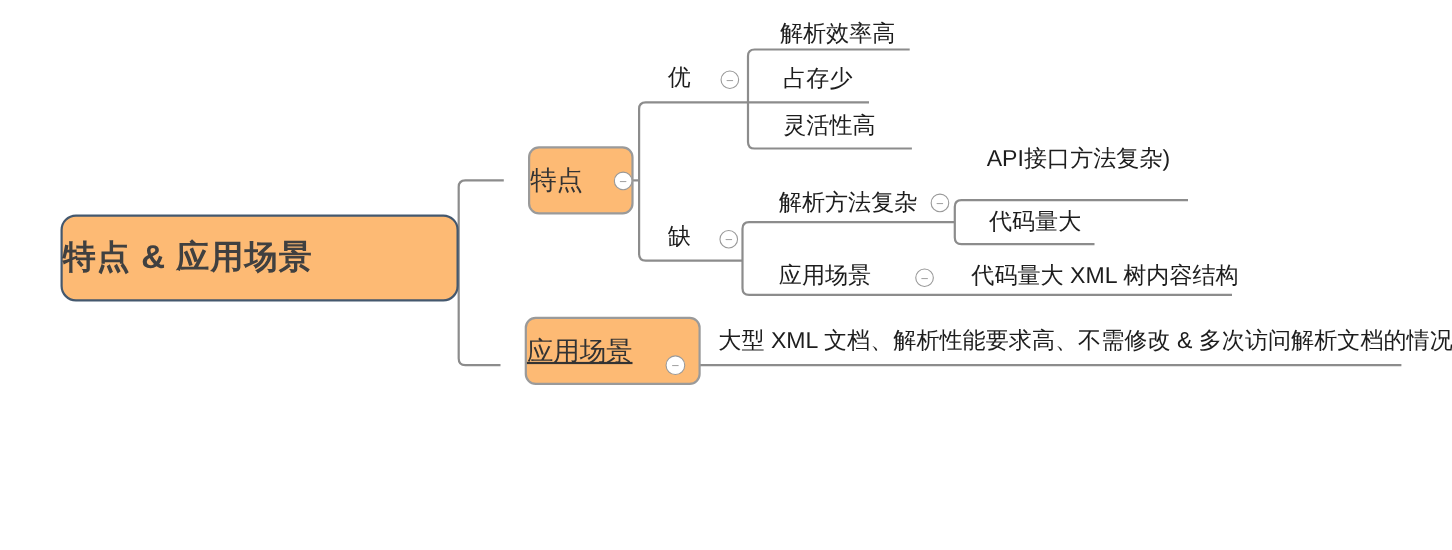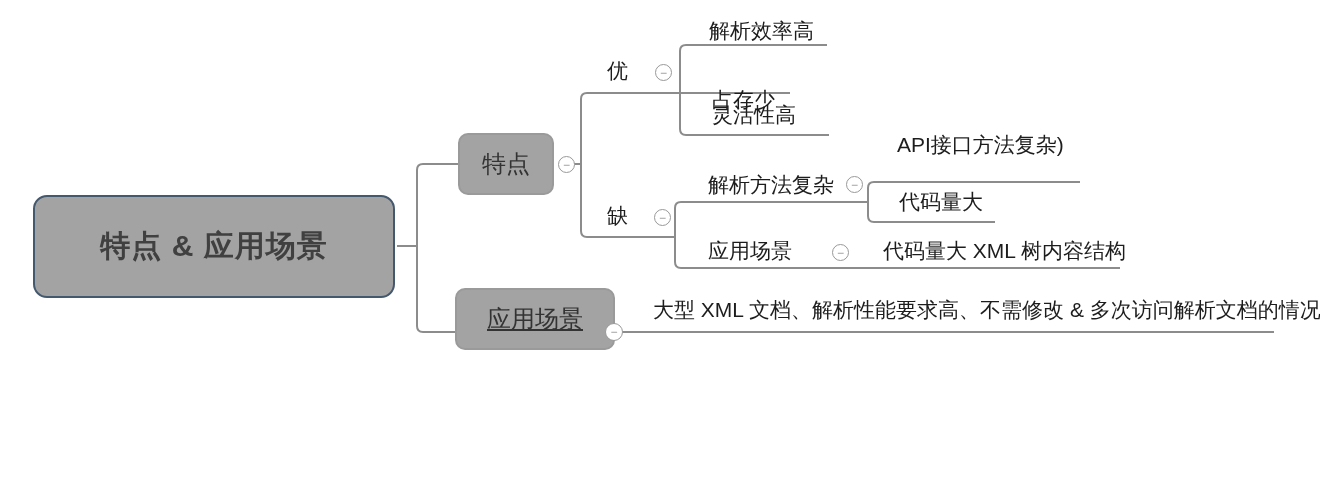--- a/index.html
+++ b/index.html
@@ -4,23 +4,23 @@
 <style>
   html,body { margin:0; padding:0; background:#ffffff; }
   .canvas {
     position:relative; width:1320px; height:500px; background:#ffffff;
     font-family:"Liberation Sans","DejaVu Sans",sans-serif; overflow:hidden;
   }
   svg.connectors { position:absolute; left:0; top:0; width:1320px; height:500px; }
   svg.connectors path { fill:none; stroke:#8c8c8c; stroke-width:2; }
 
   .topic-box {
-    position:absolute; display:flex; align-items:center; justify-content:center;
-    background:#a3a3a3; border:2px solid #9a9a9a; border-radius:10px;
-    color:#333333; font-size:24px; box-sizing:border-box; white-space:nowrap;
+    position:absolute; display:flex; align-items:center; 
+    background:#fdba74; border:2px solid #9a9a9a; border-radius:10px;
+    color:#333333; font-size:24px; box-sizing:border-box; white-space:nowrap;margin-left:22px;
   }
   .root-box {
     border:2px solid #44586e; border-radius:14px;
     font-size:30px; font-weight:bold; color:#404040; letter-spacing:1px;
   }
   .line-topic {
     position:absolute; font-size:21px; color:#1d1d1d; white-space:nowrap; line-height:23px;
   }
   .collapse {
     position:absolute; width:17px; height:17px; box-sizing:border-box;
@@ -40,37 +40,37 @@
     <path d="M397 246 H417"></path>
     <path d="M458 164 H423 Q417 164 417 170 V326 Q417 332 423 332 H455"></path>
     <path d="M573 164 H580"></path>
     <path d="M790 93 H587 Q581 93 581 99 V231 Q581 237 587 237 H675"></path>
     <path d="M827 45 H686 Q680 45 680 51 V129 Q680 135 686 135 H829"></path>
     <path d="M868 202 H681 Q675 202 675 208 V262 Q675 268 681 268 H1120"></path>
     <path d="M1080 182 H874 Q868 182 868 188 V216 Q868 222 874 222 H995"></path>
     <path d="M622 332 H1274"></path>
   </svg>
 
-  <div class="topic-box root-box" style="left:33px; top:195px; width:362px; height:103px;">
+  <div class="topic-box root-box" style="left:33px; top:195px; width:362px; height:79px;">
     <span>特点 &amp; 应用场景</span>
   </div>
 
   <div class="topic-box" style="left:458px; top:133px; width:96px; height:62px;">
     <span>特点</span>
   </div>
 
   <div class="topic-box" style="left:455px; top:288px; width:160px; height:62px;text-decoration:underline;">
     <span>应用场景</span>
   </div>
 
   <span class="line-topic" style="left:607px; top:59px;">优</span>
 
   <span class="line-topic" style="left:709px; top:19px;">解析效率高</span>
 
-  <span class="line-topic" style="left:712px; top:60px;margin-top:28px;">占存少</span>
+  <span class="line-topic" style="left:712px; top:60px;">占存少</span>
 
   <span class="line-topic" style="left:712px; top:103px;">灵活性高</span>
 
   <span class="line-topic" style="left:607px; top:204px;">缺</span>
 
   <span class="line-topic" style="left:708px; top:173px;">解析方法复杂</span>
 
   <span class="line-topic" style="left:897px; top:133px;">API接口方法复杂)</span>
 
   <span class="line-topic" style="left:899px; top:190px;">代码量大</span>

